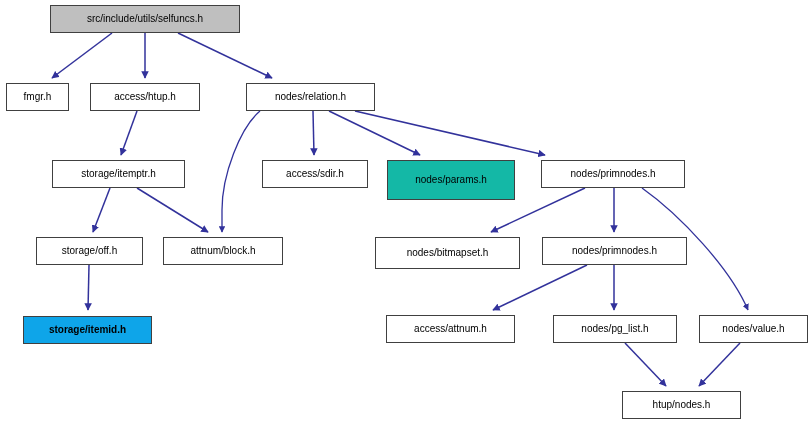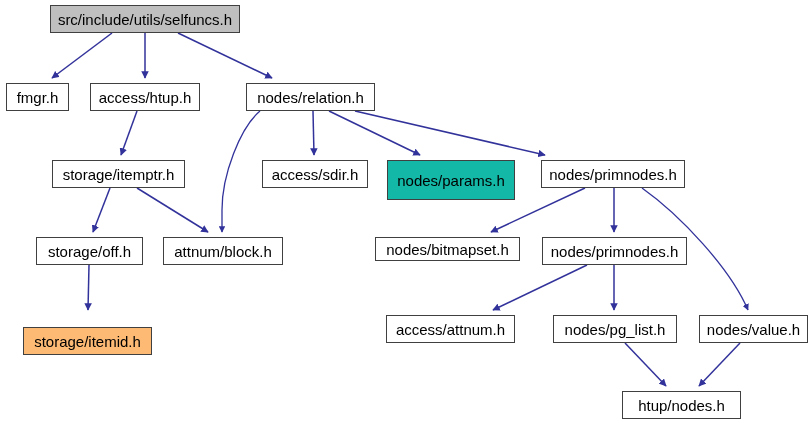--- a/index.html
+++ b/index.html
@@ -18,21 +18,21 @@
   }
   .graph-node{
     position:absolute;
     box-sizing:border-box;
     display:flex;
     align-items:center;
     justify-content:center;
     background:#ffffff;
     border:1px solid #404040;
     color:#000000;
-    font-size:15px;
+    font-size:10px;
     line-height:1;
     white-space:nowrap;
     letter-spacing:0px;
   }
   .graph-node.root{
     background:#bfbfbf;
     border:1px solid #404040;
   }
   .node-label{
     pointer-events:none;
@@ -91,27 +91,27 @@
     </div>
     <div class="graph-node" style="left: 541px; top: 160px; width: 144px; height: 28px; border-color: rgb(64, 64, 64); background: rgb(255, 255, 255); color: rgb(0, 0, 0);">
       <span class="node-label">nodes/primnodes.h</span>
     </div>
     <div class="graph-node" style="left: 36px; top: 237px; width: 107px; height: 28px; border-color: rgb(64, 64, 64); background: rgb(255, 255, 255); color: rgb(0, 0, 0);">
       <span class="node-label">storage/off.h</span>
     </div>
     <div class="graph-node" style="left: 163px; top: 237px; width: 120px; height: 28px; border-color: rgb(64, 64, 64); background: rgb(255, 255, 255); color: rgb(0, 0, 0);">
       <span class="node-label">attnum/block.h</span>
     </div>
-    <div class="graph-node" style="left: 375px; top: 237px; width: 145px; height: 24px; border-color: rgb(64, 64, 64); background: rgb(255, 255, 255); color: rgb(0, 0, 0);">
+    <div class="graph-node" style="left: 375px; top: 237px; width: 145px; height: 32px; border-color: rgb(64, 64, 64); background: rgb(255, 255, 255); color: rgb(0, 0, 0);">
       <span class="node-label">nodes/bitmapset.h</span>
     </div>
     <div class="graph-node" style="left: 542px; top: 237px; width: 145px; height: 28px; border-color: rgb(64, 64, 64); background: rgb(255, 255, 255); color: rgb(0, 0, 0); text-align: right;">
       <span class="node-label">nodes/primnodes.h</span>
     </div>
-    <div class="graph-node" style="left: 23px; top: 327px; width: 129px; height: 28px; border-color: rgb(64, 64, 64); background: #fdba74; color: rgb(0, 0, 0);">
+    <div class="graph-node" style="left: 23px; top: 316px; width: 129px; height: 28px; border-color: rgb(64, 64, 64); background: #0ea5e9; color: rgb(0, 0, 0); font-weight: bold;">
       <span class="node-label">storage/itemid.h</span>
     </div>
     <div class="graph-node" style="left: 386px; top: 315px; width: 129px; height: 28px; border-color: rgb(64, 64, 64); background: rgb(255, 255, 255); color: rgb(0, 0, 0);">
       <span class="node-label">access/attnum.h</span>
     </div>
     <div class="graph-node" style="left: 553px; top: 315px; width: 124px; height: 28px; border-color: rgb(64, 64, 64); background: rgb(255, 255, 255); color: rgb(0, 0, 0);">
       <span class="node-label">nodes/pg_list.h</span>
     </div>
     <div class="graph-node" style="left: 699px; top: 315px; width: 109px; height: 28px; border-color: rgb(64, 64, 64); background: rgb(255, 255, 255); color: rgb(0, 0, 0);">
       <span class="node-label">nodes/value.h</span>

